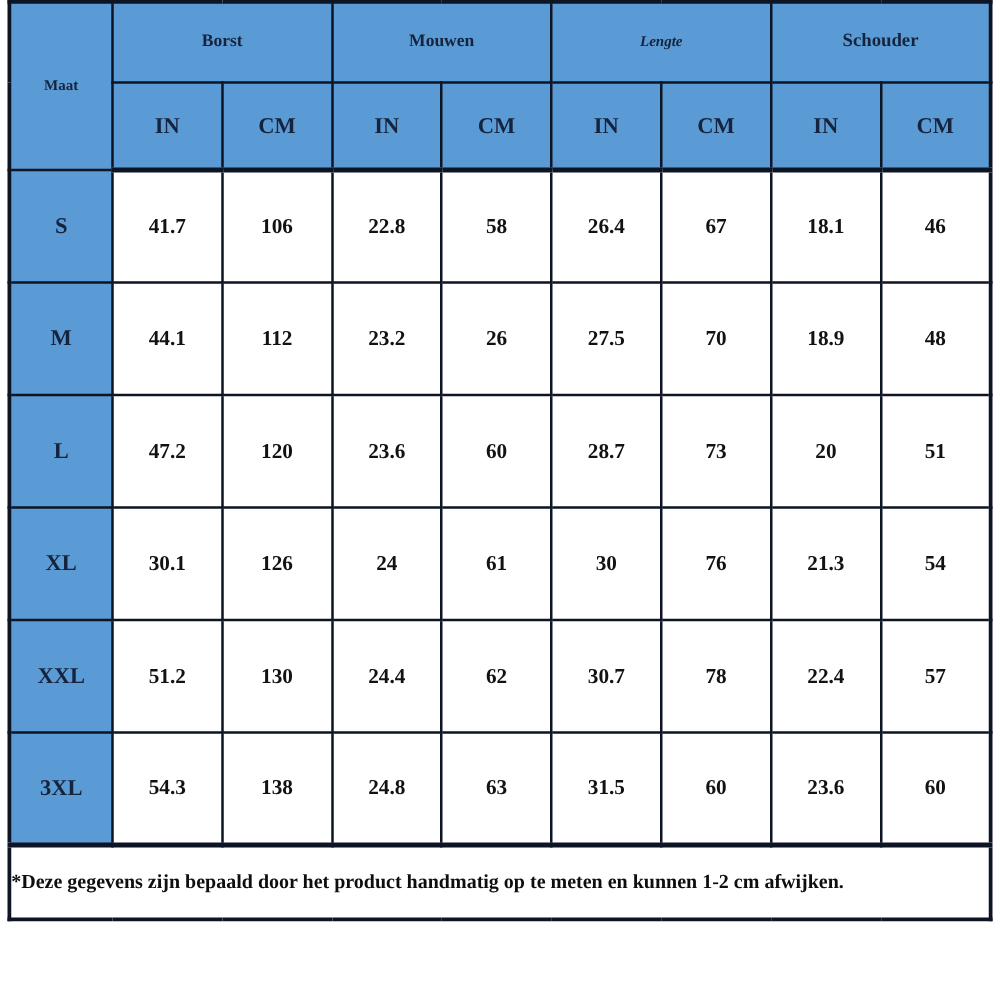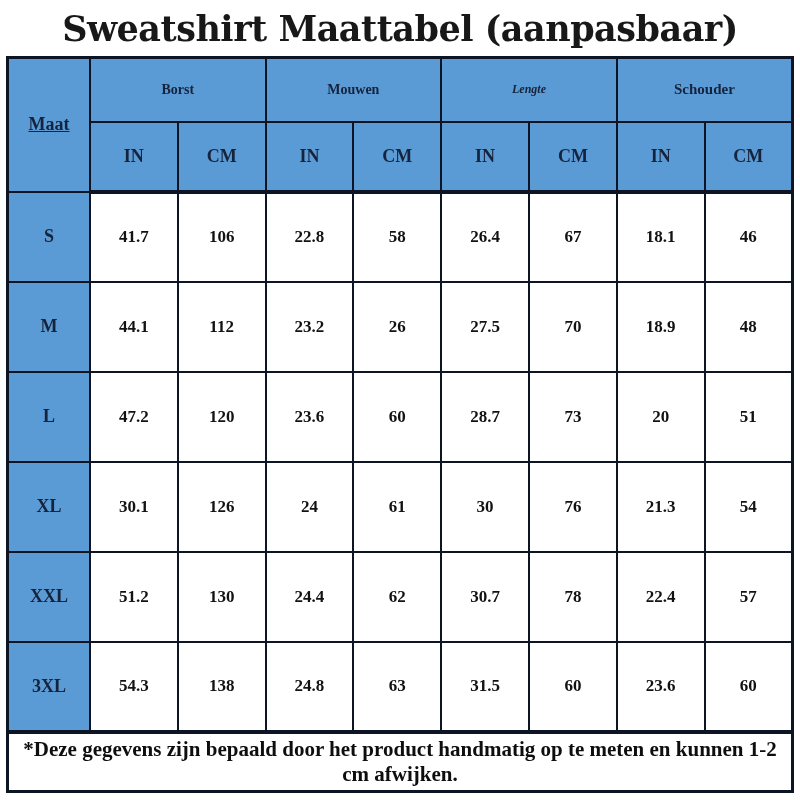--- a/index.html
+++ b/index.html
@@ -47,21 +47,21 @@
   }
 
   thead th {
     background: var(--header-bg);
     color: var(--header-text);
     font-weight: 700;
   }
   tr.group-row th { height: 64px; }
   tr.units-row th { height: 70px; border-bottom: 4px solid var(--border); font-size: 18px; }
 
-  th.corner { font-size: 18px; text-decoration: underline; }
+  th.corner { font-size: 12px; }
   th.g0, th.g1 { font-size: 14px; }
   th.g2 { font-size: 12px; font-style: italic; }
   th.g3 { font-size: 15px; }
 
   tbody tr { height: 90px; }
   tbody th.size-cell {
     background: var(--header-bg);
     color: var(--header-text);
     font-size: 18px;
     font-weight: 700;
@@ -71,31 +71,30 @@
     color: var(--cell-text);
     font-size: 17px;
     font-weight: 700;
   }
 
   tfoot td {
     border-top: 4px solid var(--border);
     height: 60px;
     background: var(--background);
     color: #0e0e0e;
-    font-size: 21px;
-    font-weight: 700;
-    text-align: center;
+    font-size: 16px;
+    font-weight: 700;
+    text-align: left;
   }
 </style>
 </head>
 <body>
 
 <div class="page">
 
-  <div class="title">Sweatshirt Maattabel (aanpasbaar)</div>
 
   <div class="chart-wrap">
     <table class="size-chart">
       <colgroup>
         <col class="col-size">
         <col>
           <col>
           <col>
           <col>
           <col>

